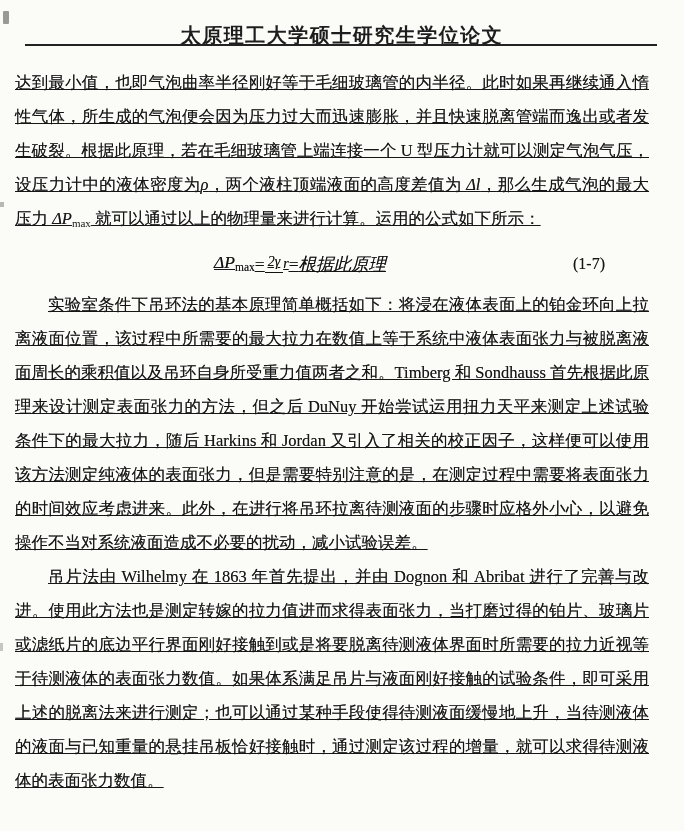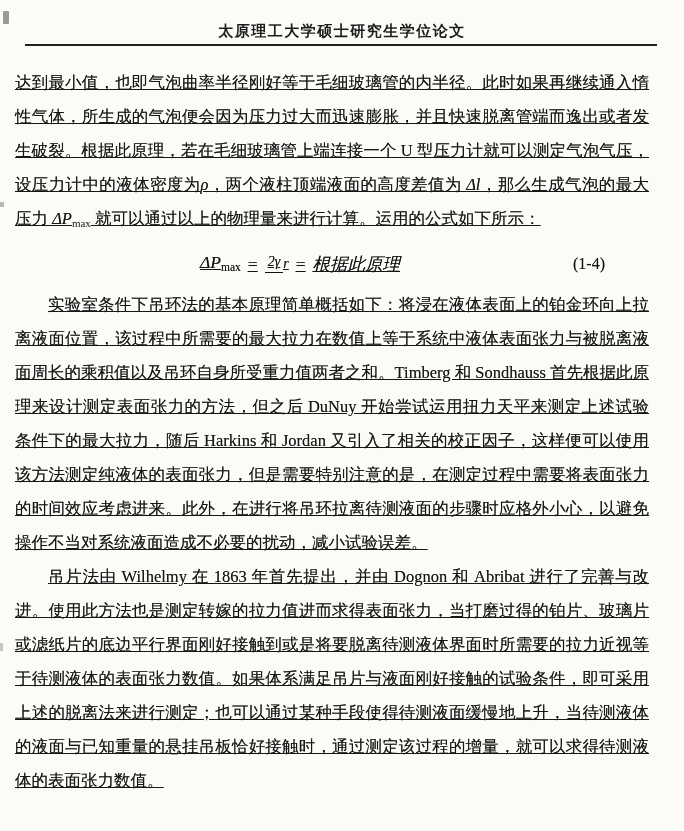--- a/index.html
+++ b/index.html
@@ -13,21 +13,21 @@
     color: #161616;
   }
 
   
   .header-title {
     position: absolute;
     top: 22px;
     left: 0;
     width: 100%;
     text-align: center;
-    font-size: 15px;
+    font-size: 20px;
     font-weight: bold;
     letter-spacing: 1.5px;
     color: #1d1d1d;
   }
   .header-rule {
     position: absolute;
     top: 44px;
     left: 25px;
     width: 632px;
     height: 0;
@@ -62,21 +62,21 @@
     position: relative;
     height: 48px;
     display: flex;
     align-items: center;
     justify-content: center;
     text-indent: 0;
   }
   .formula {
     display: inline-flex;
     align-items: center;
-    gap: 7px;
+    gap: 0;
     font-style: italic;
     font-size: 17.5px;
     transform: translateX(-32px);
     color: #111;
   }
   .formula .f-eq { font-style: normal; }
   .formula sub {
     font-size: 11.5px;
     font-style: normal;
     vertical-align: -3px;
@@ -133,21 +133,21 @@
     <span class="formula">
       <span class="f-lhs"><i>ΔP</i><sub>max</sub></span>
       <span class="f-eq">=</span>
       <span class="frac">
         <span class="frac-top">2γ</span>
         <span class="frac-bot">r</span>
       </span>
       <span class="f-eq">=</span>
       <span class="f-rhs">根据此原理</span>
     </span>
-    <span class="eq-number">(1-4)</span>
+    <span class="eq-number">(1-7)</span>
   </div>
 
 
   <div class="para indent"><span>实验室条件下吊环法的基本原理简单概括如下：将浸在液体表面上的铂金环向上拉离液面位置，该过程中所需要的最大拉力在数值上等于系统中液体表面张力与被脱离液面周长的乘积值以及吊环自身所受重力值两者之和。Timberg 和 Sondhauss 首先根据此原理来设计测定表面张力的方法，但之后 DuNuy 开始尝试运用扭力天平来测定上述试验条件下的最大拉力，随后 Harkins 和 Jordan 又引入了相关的校正因子，这样便可以使用该方法测定纯液体的表面张力，但是需要特别注意的是，在测定过程中需要将表面张力的时间效应考虑进来。此外，在进行将吊环拉离待测液面的步骤时应格外小心，以避免操作不当对系统液面造成不必要的扰动，减小试验误差。</span></div>
 
   <div class="para indent"><span>吊片法由 Wilhelmy 在 1863 年首先提出，并由 Dognon 和 Abribat 进行了完善与改进。使用此方法也是测定转嫁的拉力值进而求得表面张力，当打磨过得的铂片、玻璃片或滤纸片的底边平行界面刚好接触到或是将要脱离待测液体界面时所需要的拉力近视等于待测液体的表面张力数值。如果体系满足吊片与液面刚好接触的试验条件，即可采用上述的脱离法来进行测定；也可以通过某种手段使得待测液面缓慢地上升，当待测液体的液面与已知重量的悬挂吊板恰好接触时，通过测定该过程的增量，就可以求得待测液体的表面张力数值。</span></div>
 
 </div>
 
 <div class="artifact artifact-corner"></div>

